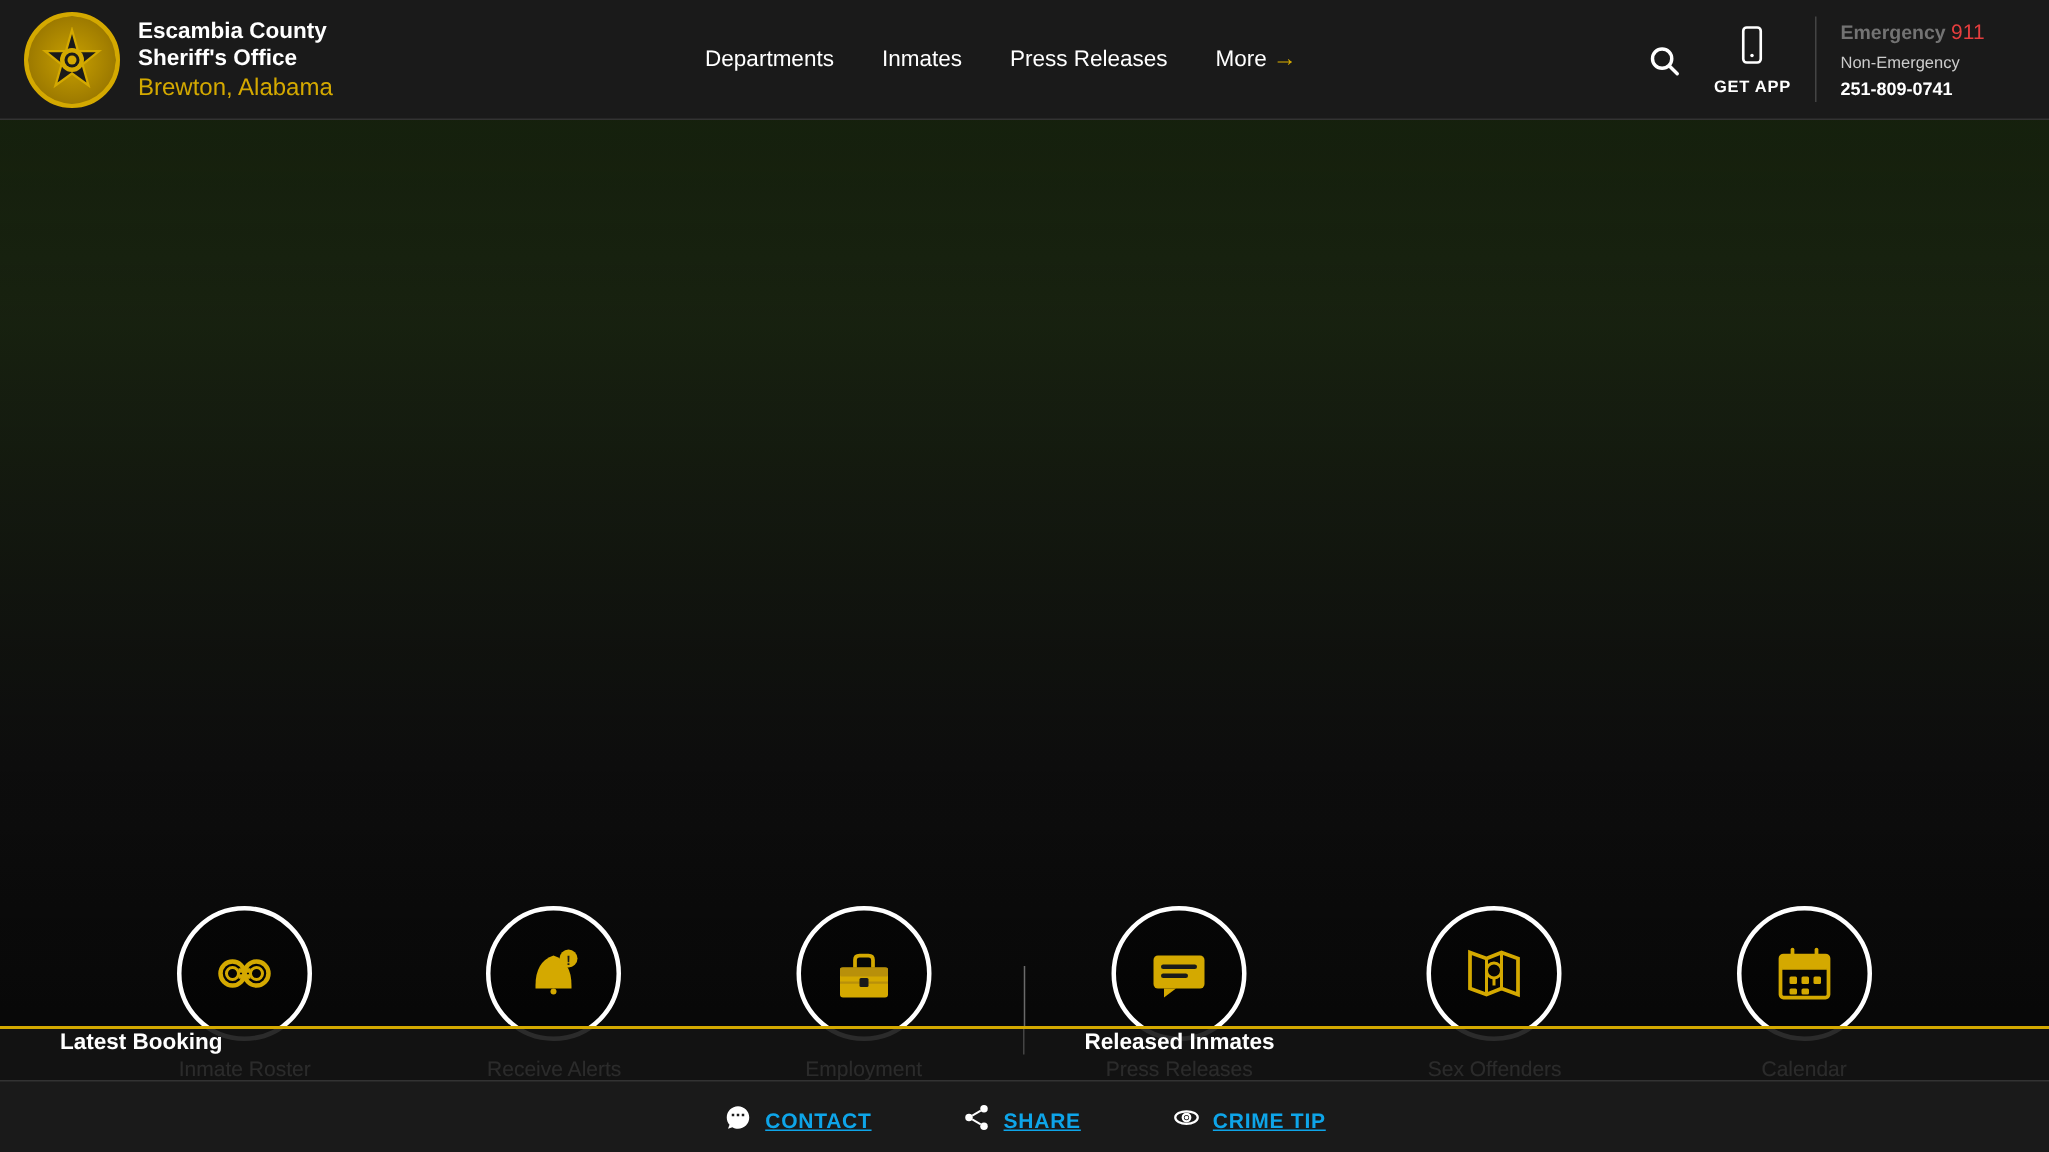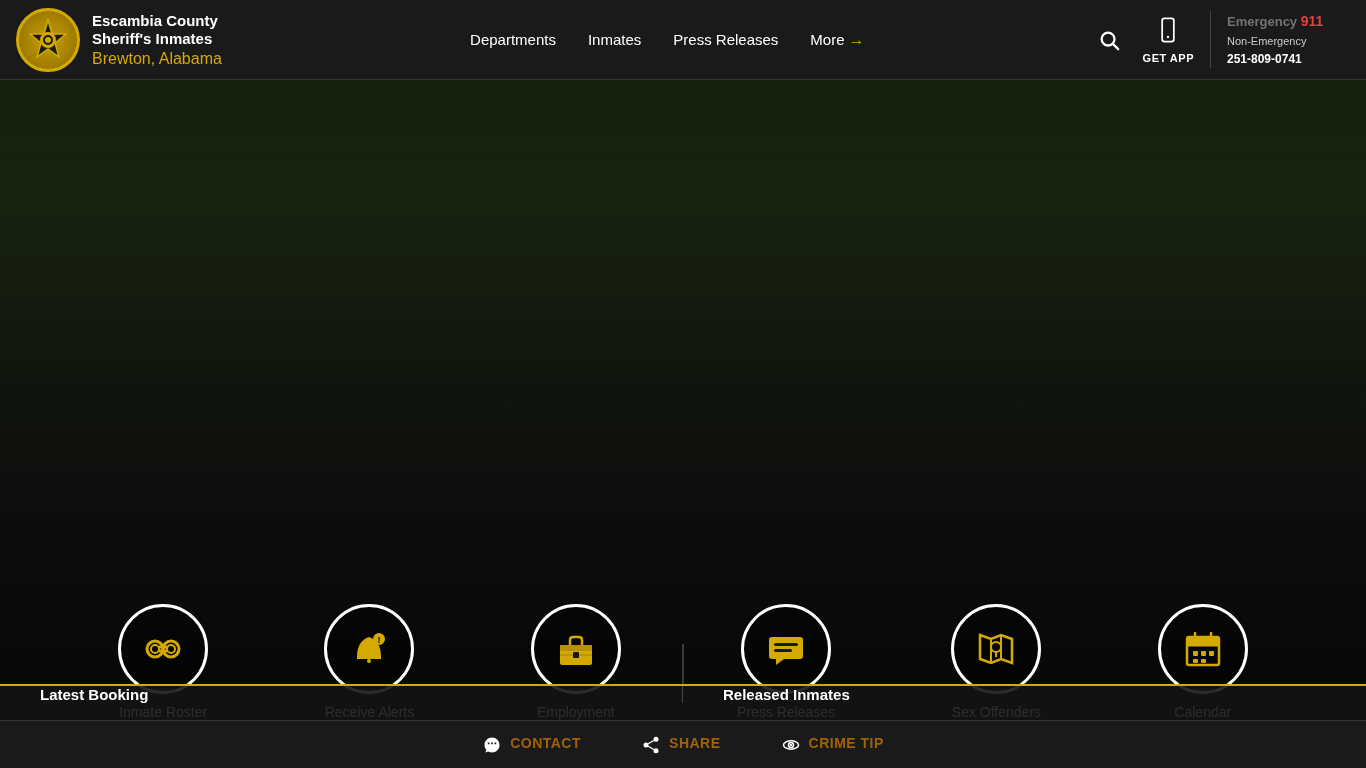--- a/index.html
+++ b/index.html
@@ -115,23 +115,23 @@
     
     #bottom-section {
       position: absolute; bottom: 0; left: 0; width: 100%; height: 48px;
       background: #1a1a1a;
       display: flex; align-items: center; justify-content: center;
       gap: 60px;
       z-index: 100;
       border-top: 1px solid #333;
     }
     .bottom-nav-item {
-      display: flex; align-items: flex-start; gap: 8px;
-      color: #a16207; font-size: 14px; font-weight: 600;
-      cursor: pointer; text-transform: uppercase; letter-spacing: 0.5px;
+      display: flex; align-items: flex-end; gap: 8px;
+      color: #0ea5e9; font-size: 14px; font-weight: 600;
+      cursor: pointer; text-transform: uppercase; letter-spacing: 0.5px; text-decoration: underline;
     }
     .bottom-nav-item svg { width: 20px; height: 20px; fill: #fff; }
 
     
     #sections-row {
       position: absolute; bottom: 48px; left: 0; width: 100%;
       height: 36px;
       background: rgba(20,20,20,0.9);
       display: flex; align-items: flex-start;
       border-top: 2px solid #d4a900;
@@ -170,21 +170,21 @@
       <svg viewBox="0 0 44 44" xmlns="http://www.w3.org/2000/svg">
 
         <polygon points="22,2 26,16 40,16 29,25 33,39 22,31 11,39 15,25 4,16 18,16" fill="#1a1a1a" stroke="#d4a900" stroke-width="1.5"></polygon>
         <circle cx="22" cy="22" r="8" fill="#d4a900"></circle>
         <circle cx="22" cy="22" r="5" fill="#1a1a1a"></circle>
         <circle cx="22" cy="22" r="3" fill="#d4a900"></circle>
       </svg>
     </div>
     <div id="agency-text">
       <span id="agency-name">Escambia County</span>
-      <span id="agency-sub">Sheriff's Inmates</span>
+      <span id="agency-sub">Sheriff's Office</span>
       <span id="agency-location">Brewton, Alabama</span>
     </div>
   </div>
 
   <nav id="main-nav">
     <a class="nav-item">Departments</a>
     <a class="nav-item">Inmates</a>
     <a class="nav-item">Press Releases</a>
     <a class="nav-item" id="more-nav">
       <span>More</span>
@@ -206,21 +206,21 @@
           <rect x="7" y="2" width="10" height="20" rx="2" ry="2"></rect>
           <line x1="12" y1="18" x2="12" y2="18" stroke-width="2" stroke-linecap="round"></line>
         </svg>
       </span>
       <span style="color:#fff;font-size:11px;font-weight:bold;letter-spacing:0.5px;">GET APP</span>
     </div>
 
     <div id="emergency-block">
       <div id="emergency-911">
         <span style="color:#737373;font-weight:bold;font-size:13px;">Emergency</span>
-        <span style="color:#e53e3e;font-weight:bold;font-size:14px;">911</span>
+        <span style="color:#e53e3e;font-weight:normal;font-size:14px;">911</span>
       </div>
       <div id="non-emergency">
         <span style="color:#ccc;font-size:11px;">Non-Emergency</span>
         <br>
         <span id="non-emergency-num" style="color:#fff;font-weight:bold;font-size:12px;">251-809-0741</span>
       </div>
     </div>
   </div>
 </header>
 

